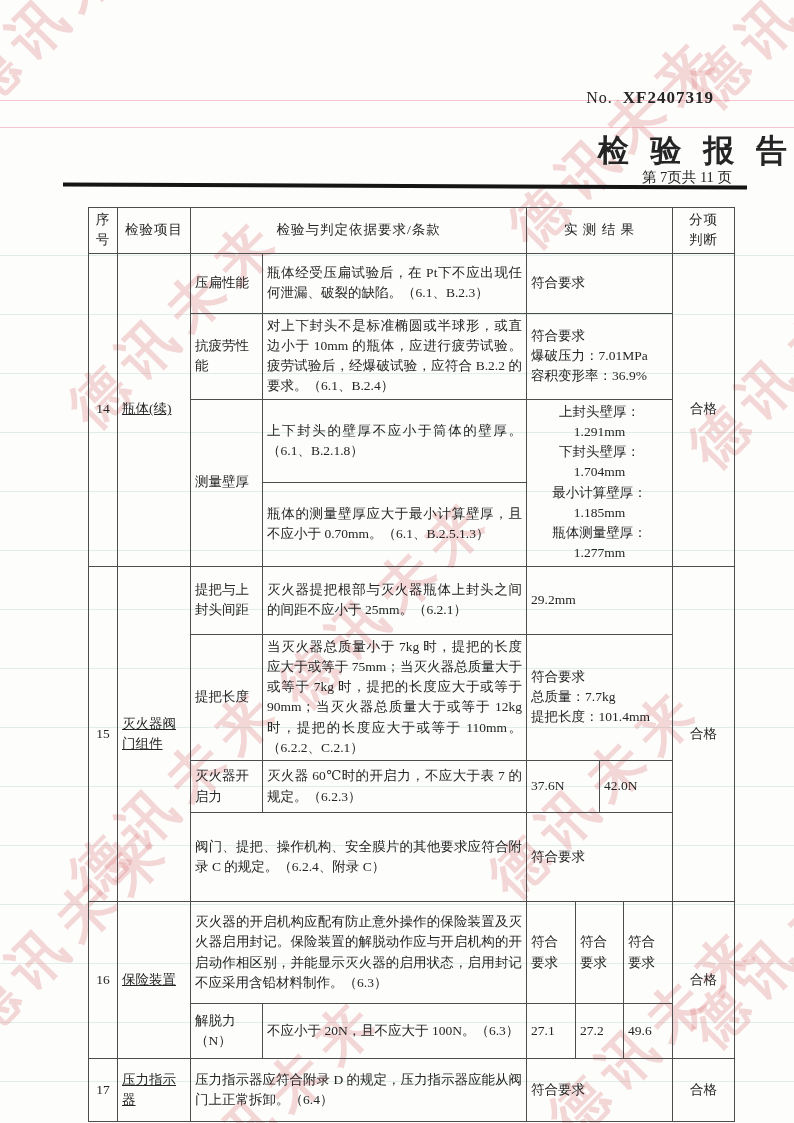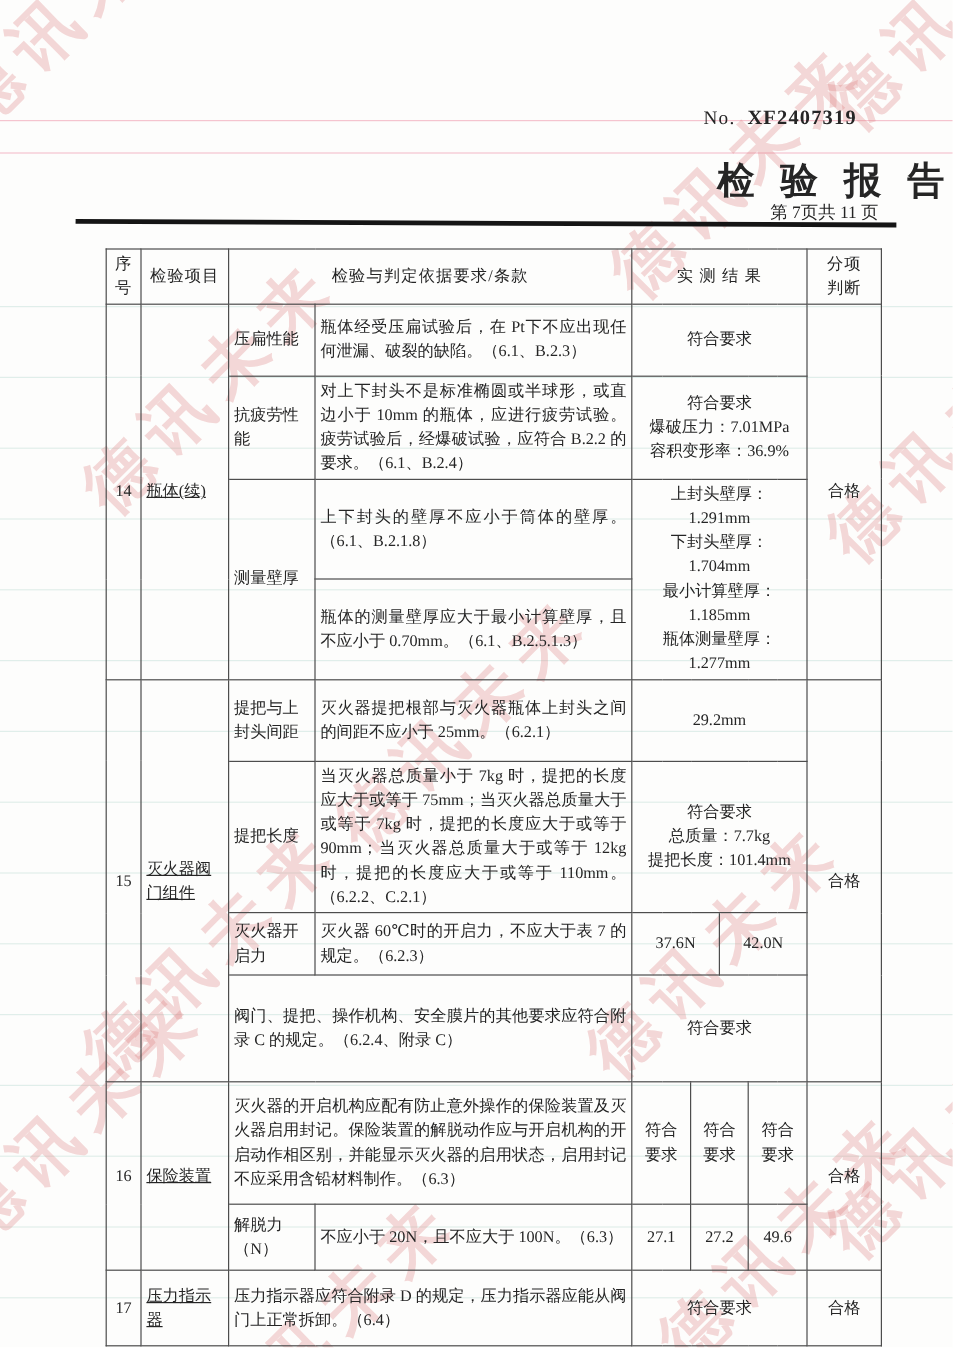--- a/index.html
+++ b/index.html
@@ -25,21 +25,21 @@
   table.report{position:absolute;top:207px;left:88px;width:646px;border-collapse:collapse;
                table-layout:fixed;z-index:2;background:transparent;}
   table.report td{border:1px solid #4d4d4d;font-size:13.5px;line-height:1.5;vertical-align:middle;
                   padding:2px 4px;overflow:hidden;}
   td.c{text-align:center;padding:2px 2px;}
   td.hdr{font-size:14px;letter-spacing:1px;}
   td.item{text-align:left;padding:2px 3px;text-decoration:underline;}
   td.sub{text-align:left;padding:2px 5px;margin-left:32px;}
   td.req{text-align:justify;padding:3px 9px;line-height:1.52;}
   td.req2{text-align:justify;padding:3px 9px 3px 14px;line-height:1.52;}
-  td.result{text-align:center;white-space:pre-line;line-height:1.45;padding:2px 2px;}
+  td.result{white-space:pre-line;line-height:1.45;padding:2px 2px;}
   td.result-tight{text-align:center;white-space:pre-line;line-height:1.21;padding:1px 2px;}
   .pre{white-space:pre-line;}
 </style>
 </head>
 <body>
 
 <div class="page">
 
   <div class="pinkline" style="top:100px"></div>
   <div class="pinkline" style="top:127px"></div>

